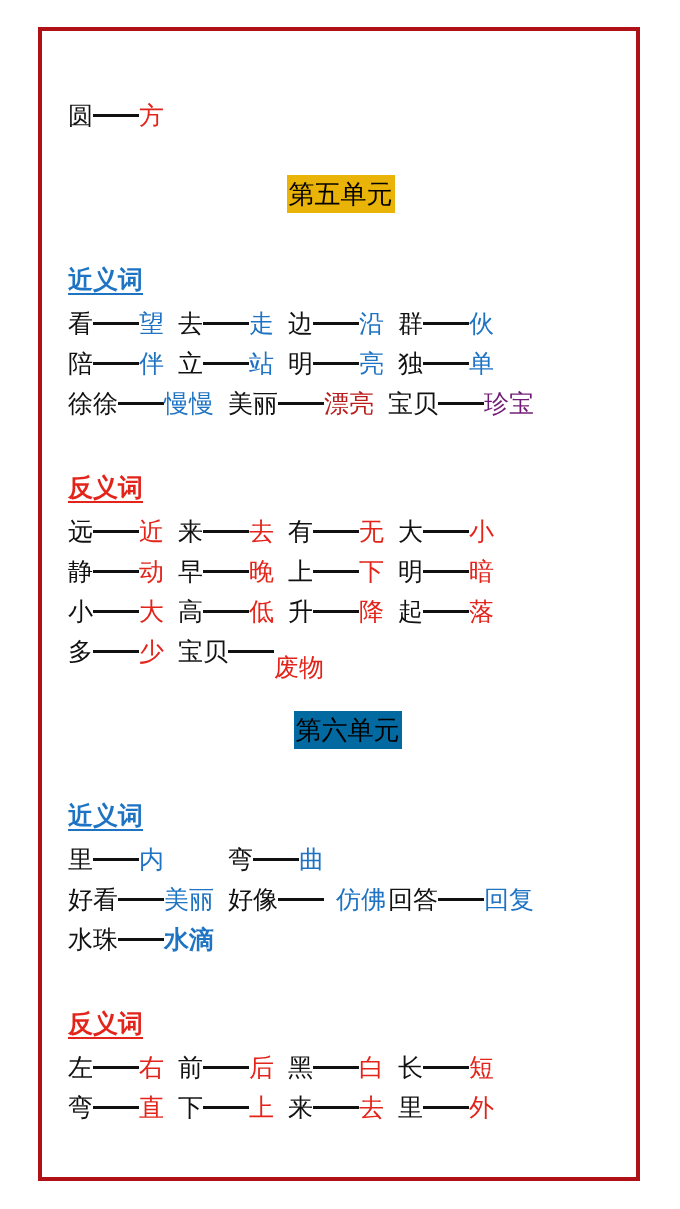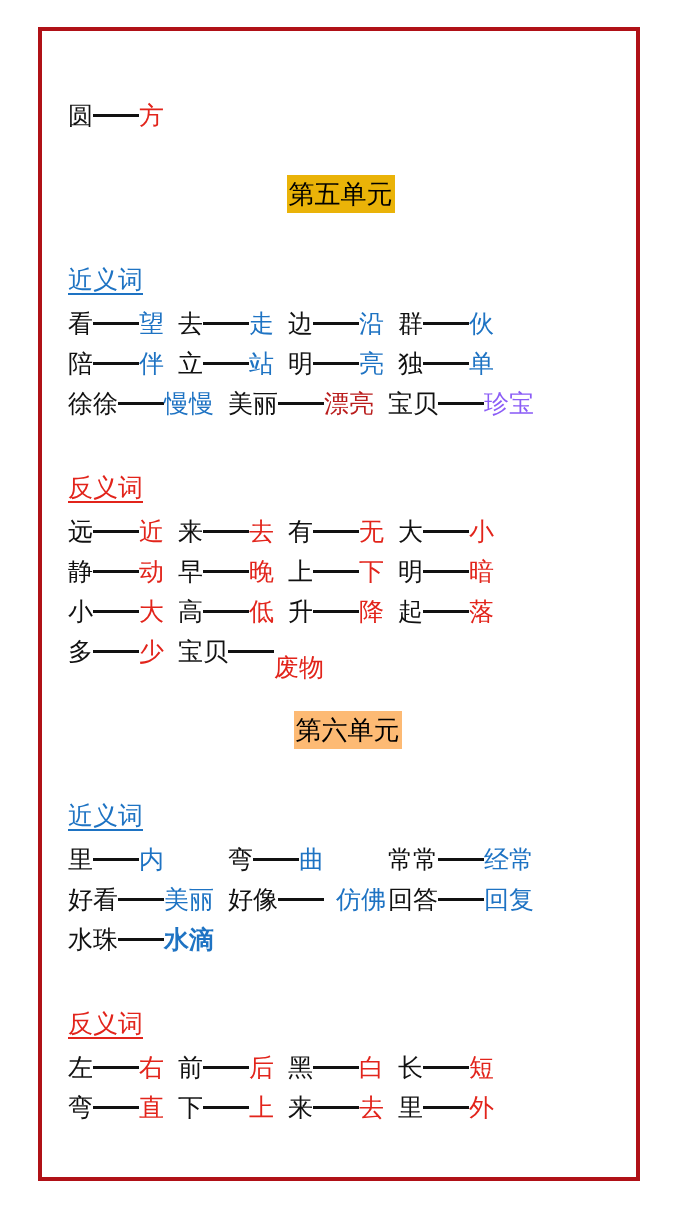--- a/index.html
+++ b/index.html
@@ -64,20 +64,21 @@
     color: #000000;
     padding: 5px 2px;
     font-size: 26px;
     line-height: 28px;
   }
   .group {
     margin-top: 44px;
   }
   .heading-row {
     margin-bottom: 4px;
+    font-weight: bold;
   }
   .group-heading {
     text-decoration: underline;
     text-underline-offset: 5px;
     text-decoration-thickness: 2px;
   }
 </style>
 </head>
 <body>
 
@@ -149,21 +150,21 @@
               <span class="word" style="color: rgb(30, 115, 195);">慢慢</span>
             </span>
             <span class="pair">
               <span class="word">美丽</span>
               <span class="dash"></span>
               <span class="word" style="color: #b91c1c;">漂亮</span>
             </span>
             <span class="pair">
               <span class="word">宝贝</span>
               <span class="dash"></span>
-              <span class="word" style="color: #8b5cf6;">珍宝</span>
+              <span class="word" style="color: #701a75;">珍宝</span>
             </span>
           </div>
         </div>
         <div class="group">
           <div class="row heading-row">
             <span class="group-heading" style="color: rgb(226, 36, 27);">反义词</span>
           </div>
           <div class="row">
             <span class="pair">
               <span class="word">远</span>
@@ -238,40 +239,35 @@
             </span>
             <span class="pair">
               <span class="word">宝贝</span>
               <span class="dash"></span>
               <span class="word" style="color: rgb(226, 36, 27); margin-top: 32px;">废物</span>
             </span>
           </div>
         </div>
       </section>
       <section>
-        <div class="title-row"><span class="unit-title" style="background: #fdba74; margin-left: 14px;">第六单元</span></div>
+        <div class="title-row"><span class="unit-title" style="background: #0369a1; margin-left: 14px;">第六单元</span></div>
         <div class="group">
           <div class="row heading-row">
             <span class="group-heading" style="color: rgb(30, 115, 195);">近义词</span>
           </div>
           <div class="row grid3">
             <span class="pair">
               <span class="word">里</span>
               <span class="dash"></span>
               <span class="word" style="color: rgb(30, 115, 195);">内</span>
             </span>
             <span class="pair">
               <span class="word">弯</span>
               <span class="dash"></span>
               <span class="word" style="color: rgb(30, 115, 195);">曲</span>
-            </span>
-            <span class="pair">
-              <span class="word">常常</span>
-              <span class="dash"></span>
-              <span class="word" style="color: rgb(30, 115, 195);">经常</span>
             </span>
           </div>
           <div class="row grid3">
             <span class="pair">
               <span class="word">好看</span>
               <span class="dash"></span>
               <span class="word" style="color: rgb(30, 115, 195);">美丽</span>
             </span>
             <span class="pair">
               <span class="word">好像</span>

